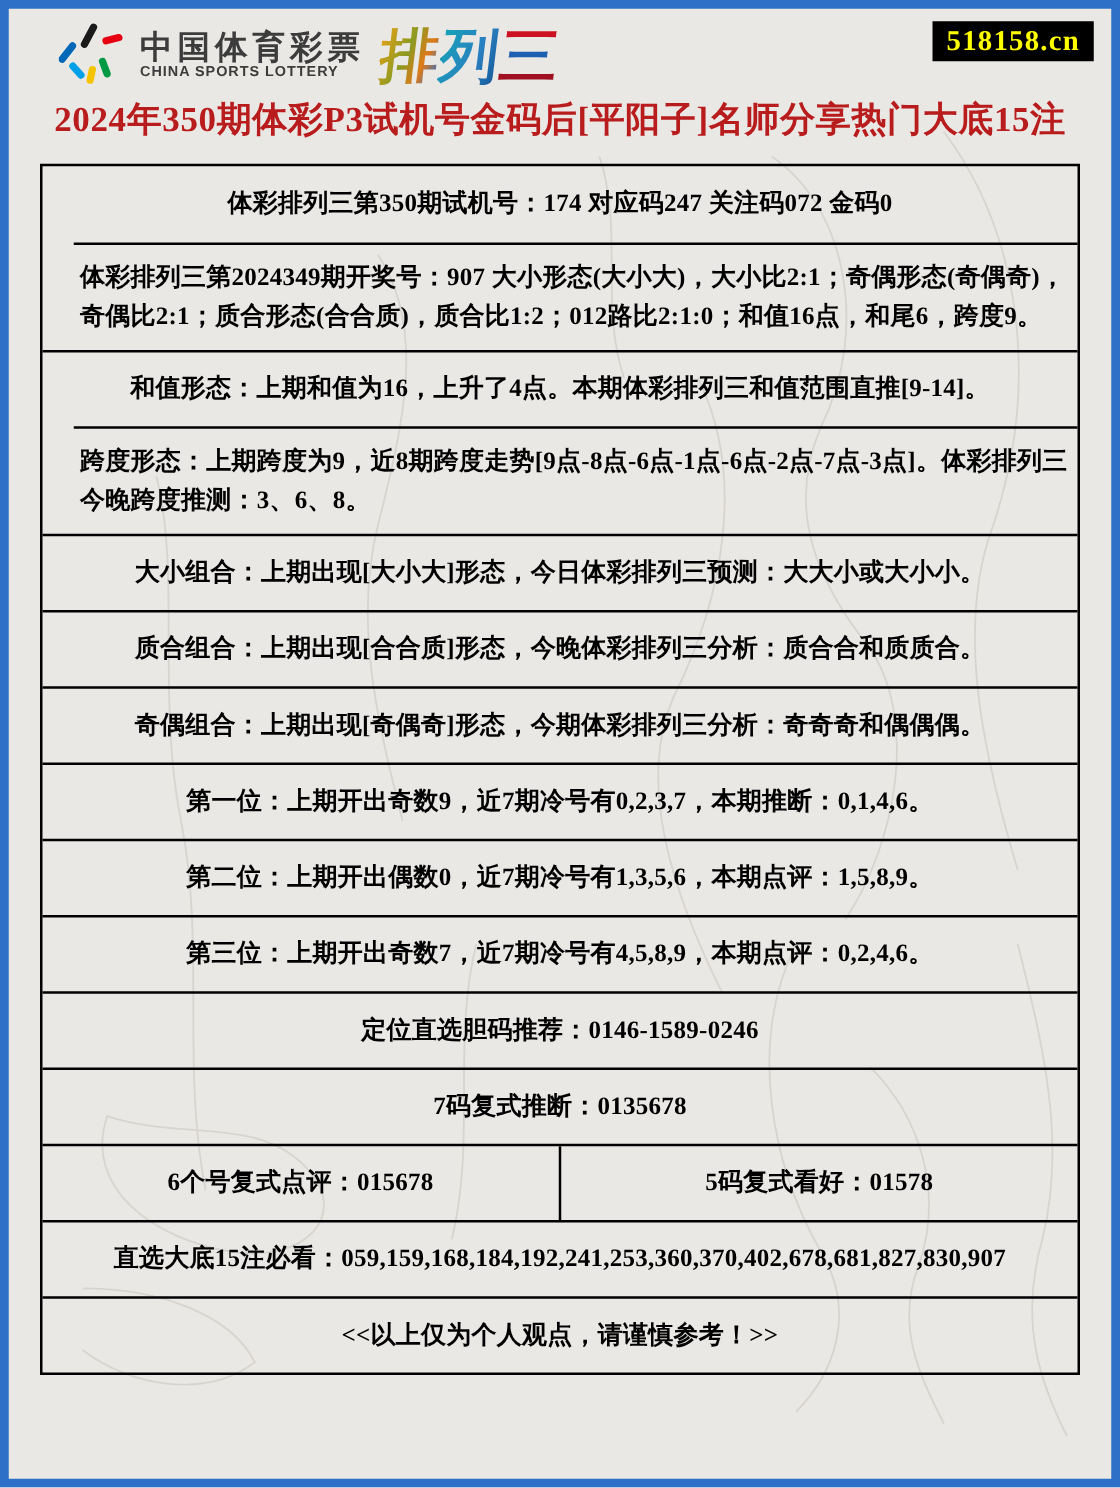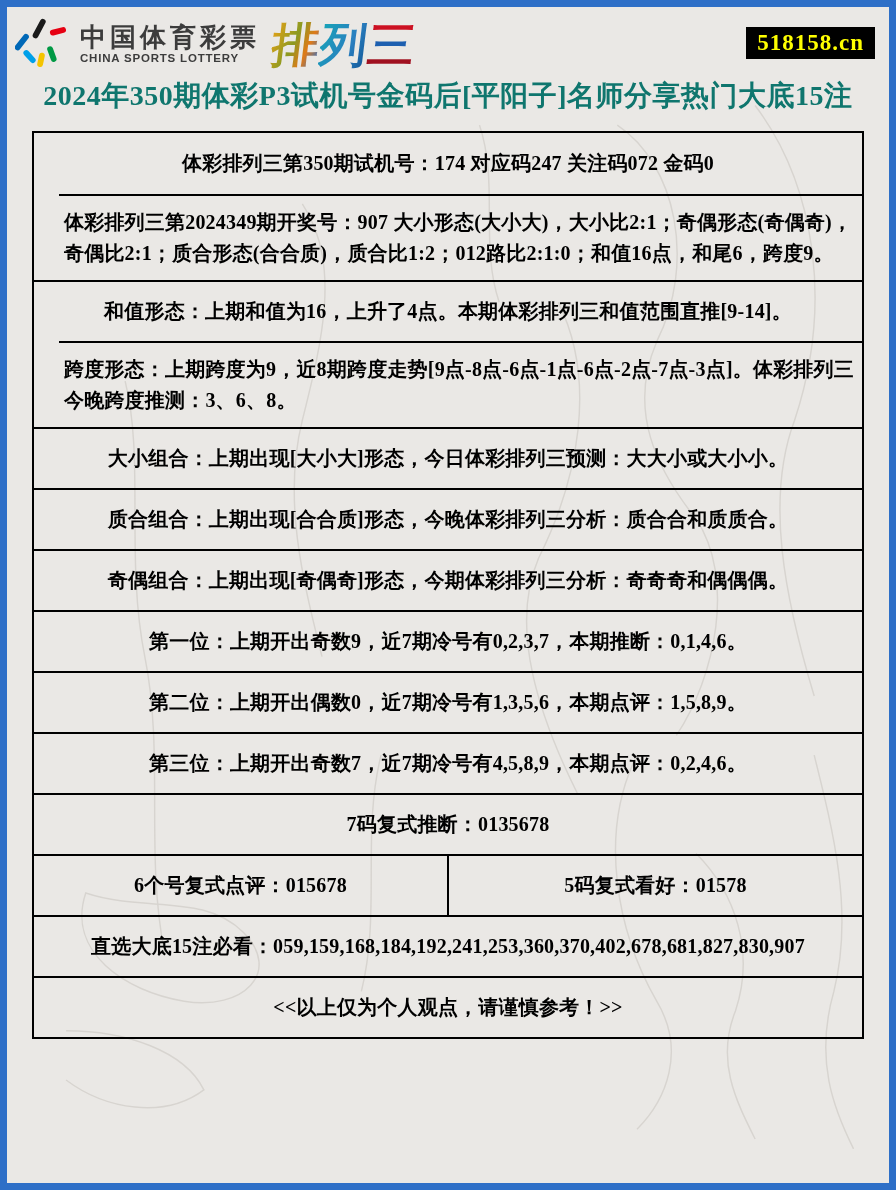--- a/index.html
+++ b/index.html
@@ -12,21 +12,21 @@
     overflow:hidden;
   }
   .watermark {
     position:absolute; inset:0; z-index:0; pointer-events:none;
   }
   .content { position:relative; z-index:1; }
 
   
   .header {
     display:flex; justify-content:space-between; align-items:flex-start;
-    padding:10px 14px 0 8px; height:62px;
+    padding:10px 14px 0 40px; height:62px;
   }
   .logo { display:flex; align-items:center; gap:7px; }
   .logo-text { display:flex; flex-direction:column; justify-content:center; }
   .logo-cn {
     font-family:"Liberation Sans", sans-serif;
     font-size:26px; font-weight:700; color:#3c3c3c; letter-spacing:4px; line-height:1.05;
   }
   .logo-en {
     font-family:"Liberation Sans", sans-serif;
     font-size:11.5px; font-weight:700; color:#3c3c3c; letter-spacing:0.8px;
@@ -35,31 +35,31 @@
     font-size:47px; font-weight:700; line-height:1;
     transform:skewX(-7deg); margin-left:5px; letter-spacing:1px;
     font-family:"Liberation Sans", sans-serif;
   }
   .pc { -webkit-background-clip:text; background-clip:text; color:transparent; }
   .pc1 { background-image:linear-gradient(110deg,#d8a018 10%,#8a9a22 45%,#e07a18 70%,#2e6fc7 95%); }
   .pc2 { background-image:linear-gradient(110deg,#18a0b8 10%,#2a7fc0 60%,#155a9a 95%); }
   .pc3 { background-image:linear-gradient(180deg,#cc1122 0 32%,#1d5fb0 36% 64%,#a01020 68% 100%); }
 
   .badge {
-    margin-top:10px;
+    margin-top:0;
     background:#000; color:#ffff00;
     font-size:23px; font-weight:700;
     padding:3px 11px; letter-spacing:1px;
   }
 
   
   .title {
     text-align:center;
     font-size:28px; font-weight:700;
-    color:#0f766e;
+    color:#b91c1c;
     margin-top:8px; letter-spacing:0.5px;
   }
 
   
   .table {
     width:832px; margin:16px auto 0;
     border:2px solid #000;
     background:transparent;
   }
   .row {
@@ -126,20 +126,21 @@
       <div class="row">体彩排列三第350期试机号：174 对应码247 关注码072 金码0</div>
       <div class="row left">体彩排列三第2024349期开奖号：907 大小形态(大小大)，大小比2:1；奇偶形态(奇偶奇)，奇偶比2:1；质合形态(合合质)，质合比1:2；012路比2:1:0；和值16点，和尾6，跨度9。</div>
       <div class="row">和值形态：上期和值为16，上升了4点。本期体彩排列三和值范围直推[9-14]。</div>
       <div class="row left">跨度形态：上期跨度为9，近8期跨度走势[9点-8点-6点-1点-6点-2点-7点-3点]。体彩排列三今晚跨度推测：3、6、8。</div>
       <div class="row">大小组合：上期出现[大小大]形态，今日体彩排列三预测：大大小或大小小。</div>
       <div class="row">质合组合：上期出现[合合质]形态，今晚体彩排列三分析：质合合和质质合。</div>
       <div class="row">奇偶组合：上期出现[奇偶奇]形态，今期体彩排列三分析：奇奇奇和偶偶偶。</div>
       <div class="row">第一位：上期开出奇数9，近7期冷号有0,2,3,7，本期推断：0,1,4,6。</div>
       <div class="row">第二位：上期开出偶数0，近7期冷号有1,3,5,6，本期点评：1,5,8,9。</div>
       <div class="row">第三位：上期开出奇数7，近7期冷号有4,5,8,9，本期点评：0,2,4,6。</div>
+      <div class="row">定位直选胆码推荐：0146-1589-0246</div>
       <div class="row">7码复式推断：0135678</div>
       <div class="row split">
         <div class="cell">6个号复式点评：015678</div>
         <div class="cell">5码复式看好：01578</div>
       </div>
       <div class="row">直选大底15注必看：059,159,168,184,192,241,253,360,370,402,678,681,827,830,907</div>
       <div class="row">&lt;&lt;以上仅为个人观点，请谨慎参考！&gt;&gt;</div>
     </div>
 
   </div>

